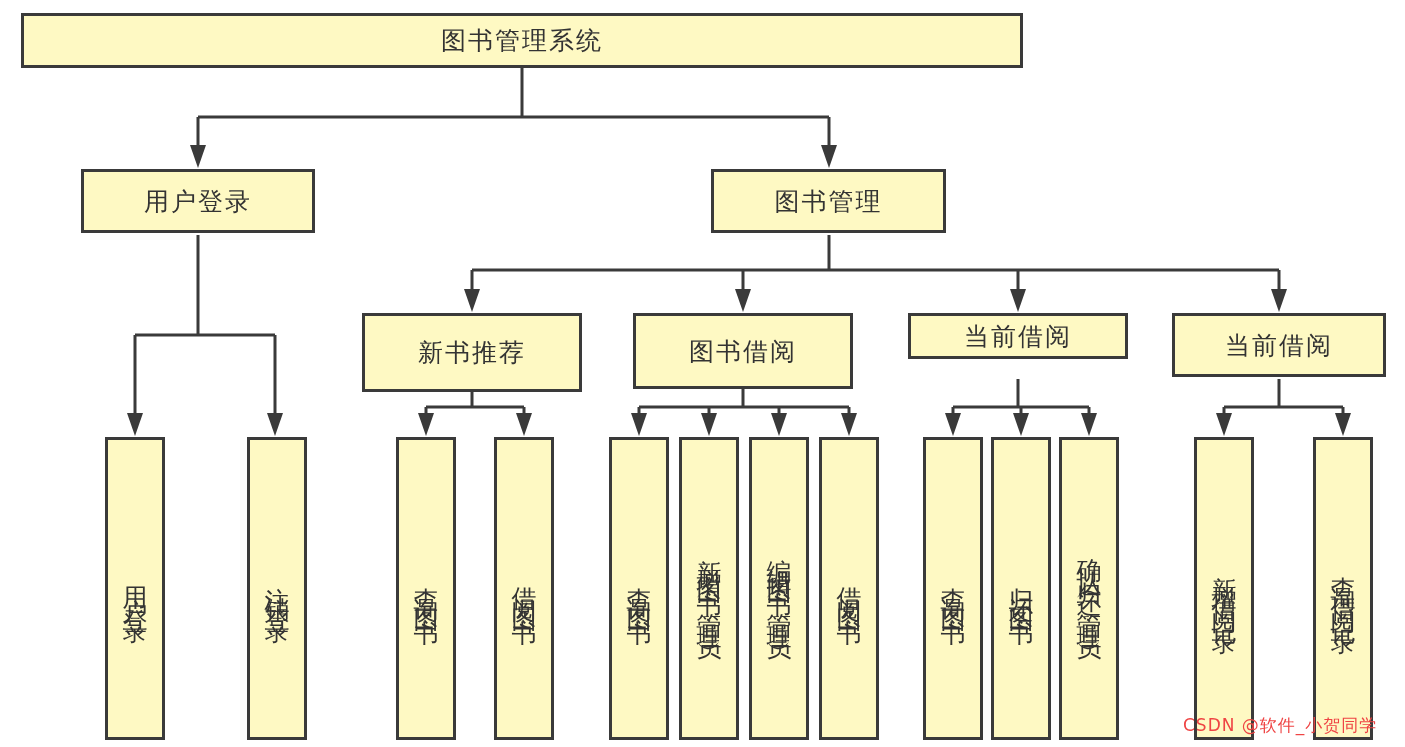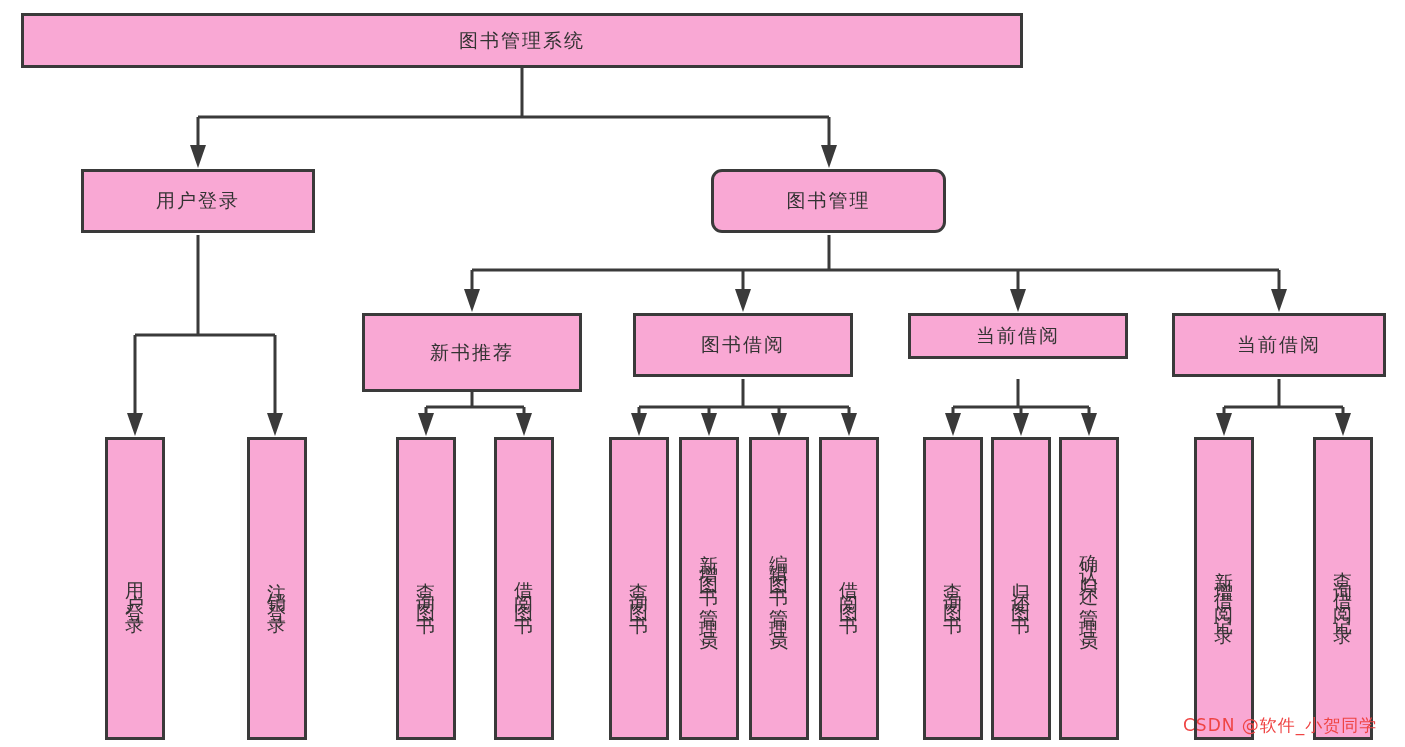--- a/index.html
+++ b/index.html
@@ -7,27 +7,27 @@
     position: relative;
     width: 1405px; height: 747px;
     background: #ffffff;
     font-family: "DejaVu Sans", "Liberation Sans", sans-serif;
     overflow: hidden;
   }
   .connectors { position:absolute; left:0; top:0; width:1405px; height:747px; z-index:1; }
   .node {
     position: absolute;
     box-sizing: border-box;
-    background: #f9a8d4;
+    background: #fef9c3;
     border: 3px solid #3a3a3a;
     color: #333333;
     display: flex;
     align-items: center;
     justify-content: center;
-    font-size: 19px;
+    font-size: 25px;
     letter-spacing: 2px;
     z-index: 2;
     white-space: nowrap;
   }
   .leaf {
     writing-mode: vertical-lr;
     text-orientation: mixed;
     letter-spacing: 11px;
     line-height: 1;
     white-space: normal;
@@ -77,24 +77,24 @@
       <polygon points="1013,413 1029,413 1021,436"></polygon>
       <polygon points="1081,413 1097,413 1089,436"></polygon>
       <polygon points="1216,413 1232,413 1224,436"></polygon>
       <polygon points="1335,413 1351,413 1343,436"></polygon>
     </g>
   </svg>
 
   <div class="node" style="left:21px; top:13px; width:1002px; height:55px;">图书管理系统</div>
 
   <div class="node" style="left:81px; top:169px; width:234px; height:64px;">用户登录</div>
-  <div class="node" style="left:711px; top:169px; width:235px; height:64px;border-radius:11px;">图书管理</div>
+  <div class="node" style="left:711px; top:169px; width:235px; height:64px;">图书管理</div>
 
   <div class="node" style="left:362px; top:313px; width:220px; height:79px;">新书推荐</div>
-  <div class="node" style="left:633px; top:313px; width:220px; height:64px;font-family:Liberation Mono, monospace;">图书借阅</div>
+  <div class="node" style="left:633px; top:313px; width:220px; height:76px;font-family:Liberation Mono, monospace;">图书借阅</div>
   <div class="node" style="left:908px; top:313px; width:220px; height:46px;">当前借阅</div>
   <div class="node" style="left:1172px; top:313px; width:214px; height:64px;">当前借阅</div>
 
   <div class="node leaf" style="left:105px; top:437px; width:60px; height:303px;">用户登录</div>
   <div class="node leaf" style="left:247px; top:437px; width:60px; height:303px;">注销登录</div>
 
   <div class="node leaf" style="left:396px; top:437px; width:60px; height:303px;">查询图书</div>
   <div class="node leaf" style="left:494px; top:437px; width:60px; height:303px;">借阅图书</div>
 
   <div class="node leaf" style="left:609px; top:437px; width:60px; height:303px;">查询图书</div>

